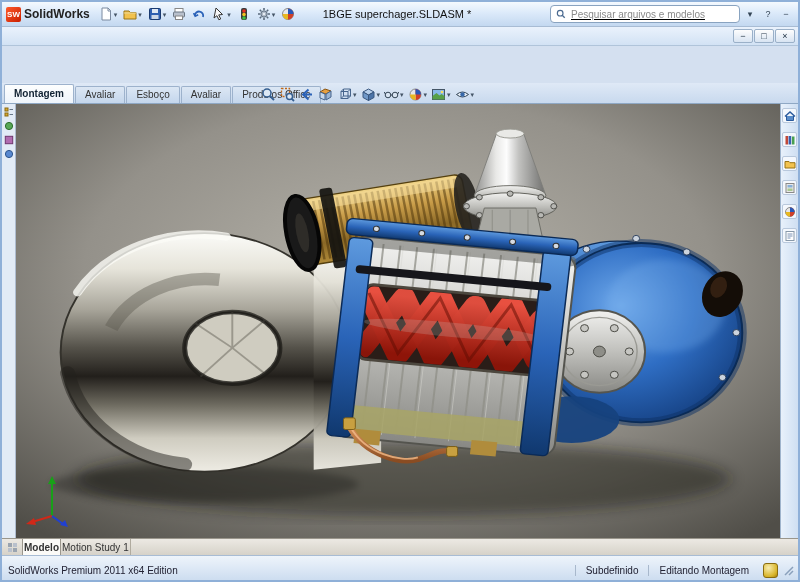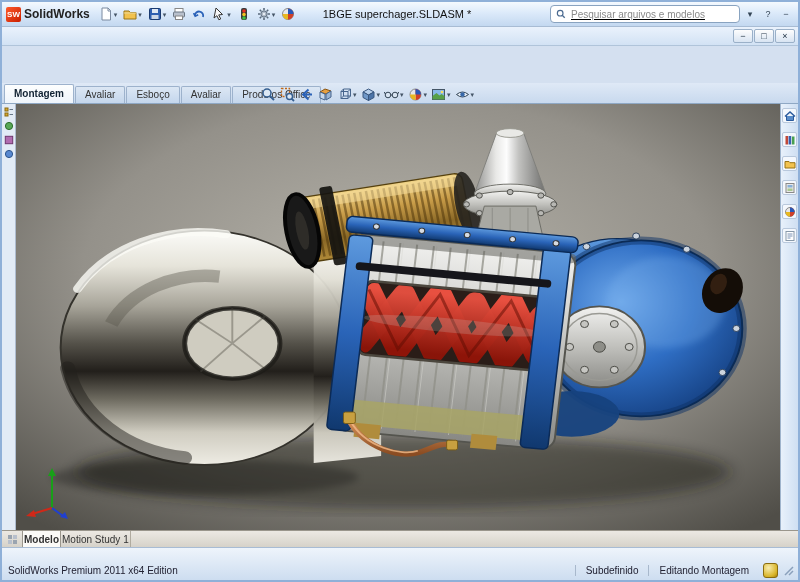--- a/index.html
+++ b/index.html
@@ -61,21 +61,21 @@
   
   .bottom-bar{height:16px;flex:0 0 16px;background:linear-gradient(#ece9e3,#d6d2c9);border-top:1px solid #9a968c;
               display:flex;align-items:stretch;}
   .bb-icon{width:20px;border:0;background:transparent;display:flex;align-items:center;justify-content:center;padding:0;}
   .bb-icon svg{width:11px;height:11px;}
   .btab{padding:0 1px;font-size:10px;line-height:15px;color:#333;border-right:1px solid #b0ab9f;background:transparent;border-left:0;border-top:0;border-bottom:0;}
   .btab.active{background:#fbfaf7;font-weight:bold;border-left:1px solid #9a968c;border-right:1px solid #9a968c;}
 
   
   .statusbar{height:20px;flex:0 0 20px;background:linear-gradient(#eef4fb,#cdddf0);border-top:1px solid #a8bcd4;
-             display:flex;align-items:center;padding:12px 4px 0 6px;font-size:10px;color:#223;gap:0;}
+             display:flex;align-items:center;padding:4px 4px 0 6px;font-size:10px;color:#223;gap:0;}
   .sb-left{flex:1;}
   .sb-item{padding:0 10px;border-left:1px solid #a8b8cc;white-space:nowrap;}
   .sb-ind{width:13px;height:13px;border-radius:3px;margin:0 4px;
           background:radial-gradient(circle at 35% 30%,#f8ecae,#d8b428 70%,#a07c10);border:1px solid #8a6c10;}
   .grip svg{width:12px;height:12px;display:block;}
 </style>
 </head>
 <body>
 
 <div class="app">

